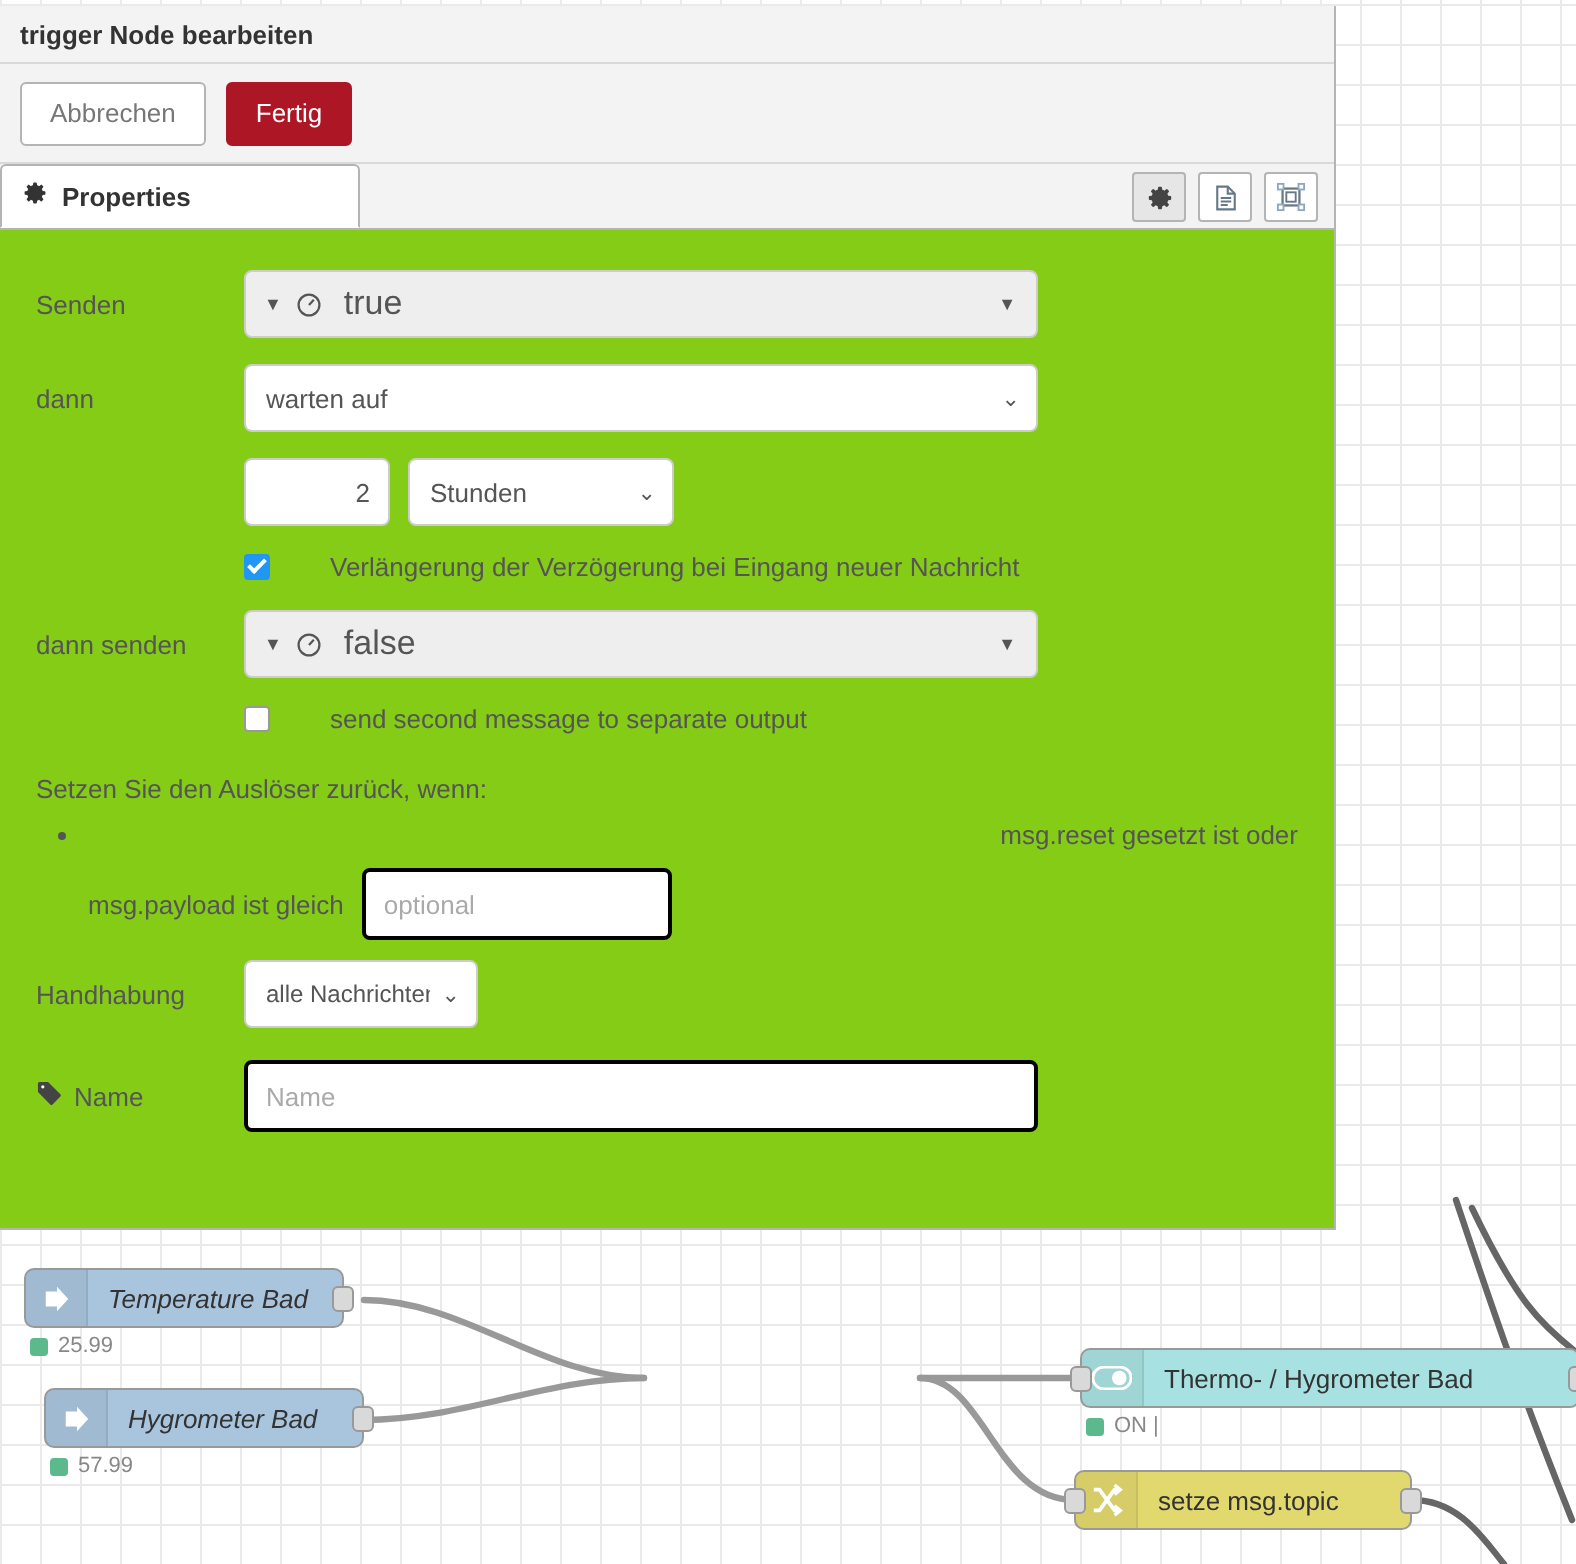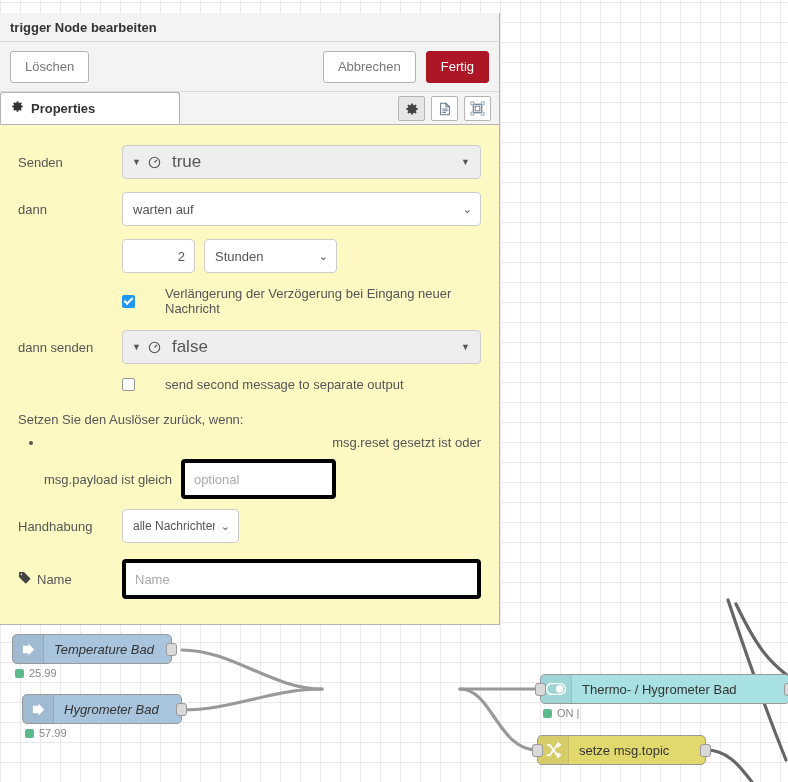--- a/index.html
+++ b/index.html
@@ -77,23 +77,23 @@
   }
   .sel-marker {
     position: absolute;
     width: 14px; height: 14px;
     background: #50a8e8;
     border-radius: 3px;
   }
 
   
   .dialog {
-    position: absolute; left: 0; top: 13px;
-    width: 500px; height: 612px;
-    background: #fef9c3;
+    position: absolute; left: 0; top: 3px;
+    width: 668px; height: 612px;
+    background: #84cc16;
     border-right: 1px solid #b4b4b4;
     border-bottom: 1px solid #b4b4b4;
     box-sizing: border-box;
     overflow: hidden;
   }
   .dlg-titlebar {
     height: 29px;
     background: #f3f3f3;
     border-bottom: 1px solid #d9d9d9;
     display: flex; align-items: center;
@@ -217,21 +217,21 @@
     text-align: right;
     padding: 0 9px;
     font-size: 13px; color: #555555;
     font-family: "Liberation Sans", sans-serif;
     display: flex; align-items: center; justify-content: flex-end;
   }
 
   .text-input {
     height: 34px;
     background: #ffffff;
-    border: 4px solid #000000;
+    border: 2px solid #000000;
     border-radius: 4px;
     box-sizing: border-box;
     padding: 16px 9px;
     font-size: 13px;
     color: #555555;
     display: flex; align-items: center;
     font-family: "Liberation Sans", sans-serif;
   }
   .text-input.name { width: 397px; }
   .text-input.optional { width: 155px; }
@@ -347,21 +347,20 @@
     </div>
   </div>
 
   <div class="dialog">
 
     <div class="dlg-titlebar">
       <span class="dlg-title">trigger Node bearbeiten</span>
     </div>
 
     <div class="dlg-toolbar">
-      <button class="btn">Löschen</button>
       <div class="toolbar-right">
         <button class="btn">Abbrechen</button>
         <button class="btn primary">Fertig</button>
       </div>
     </div>
 
     <div class="dlg-tabbar">
       <div class="tab">
         <span>
           <svg width="13" height="13" viewBox="0 0 16 16" aria-hidden="true">

